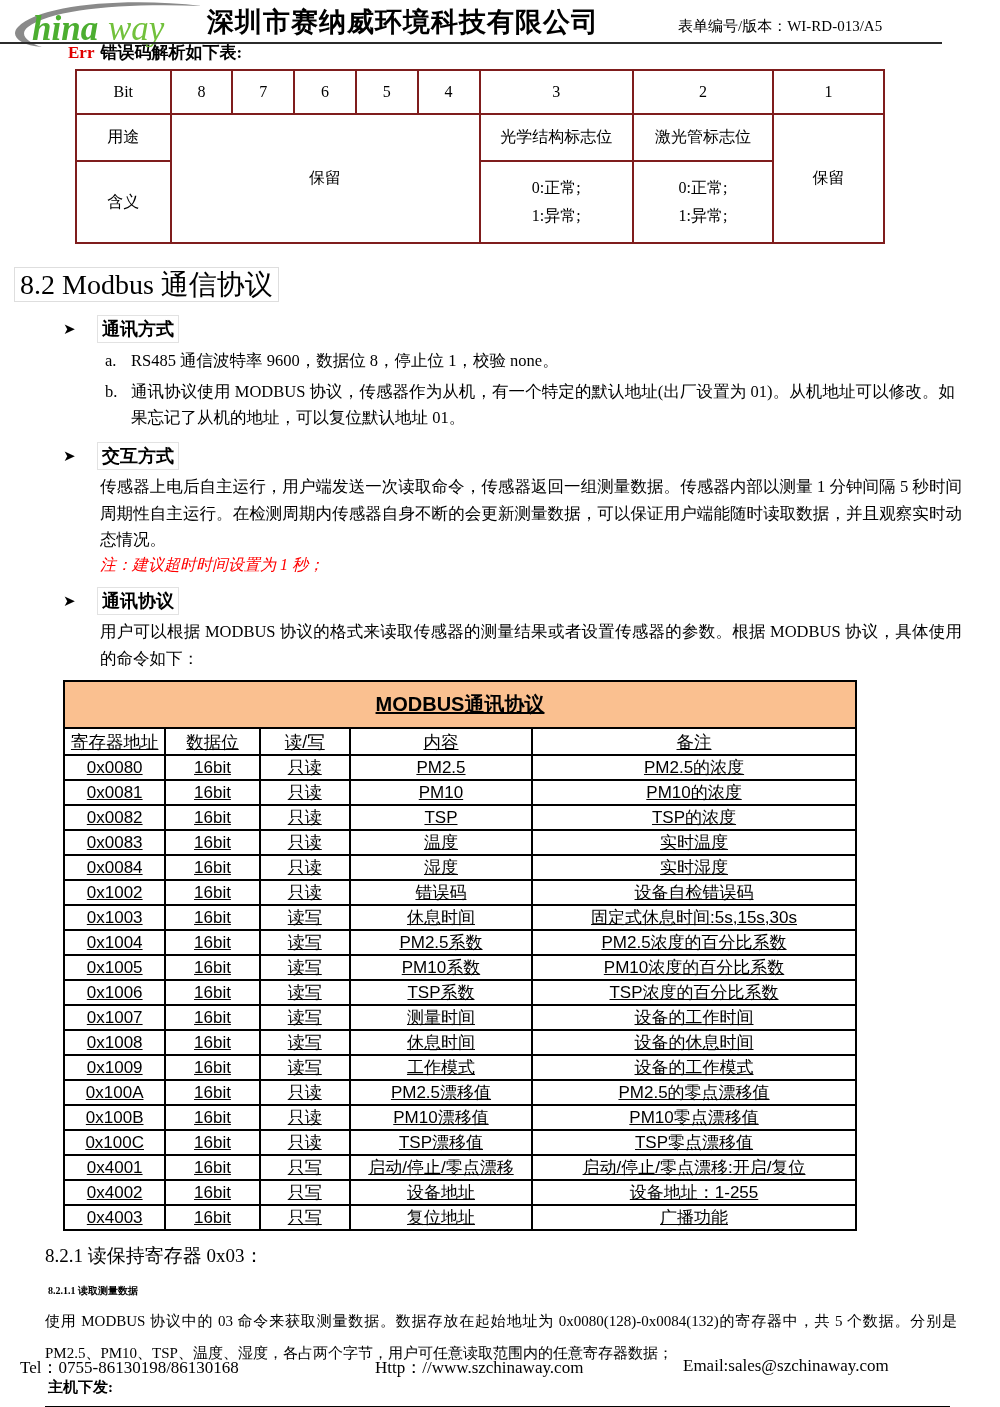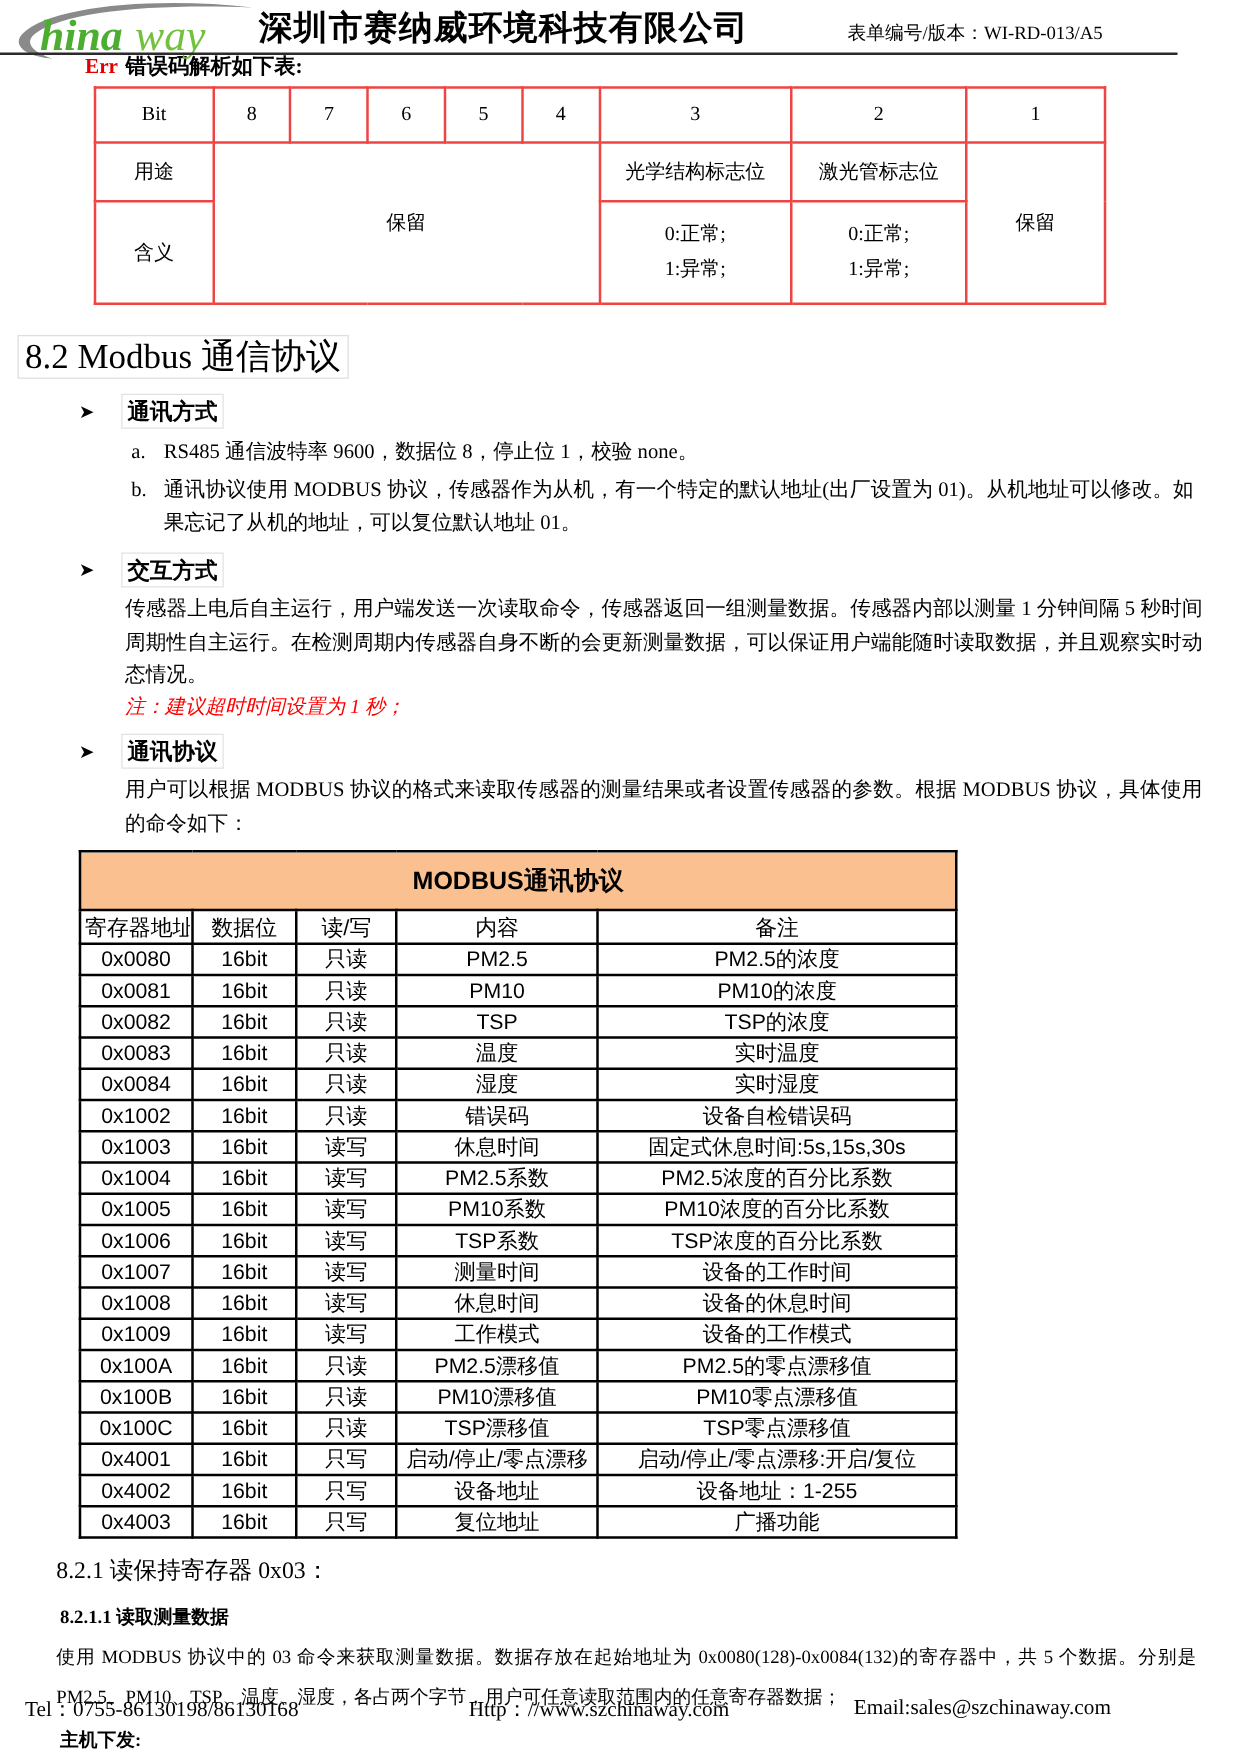--- a/index.html
+++ b/index.html
@@ -15,47 +15,47 @@
   .company { position:absolute; left:207px; top:4px; font-size:27px; font-weight:bold; letter-spacing:1px; white-space:nowrap; }
   .form-no { position:absolute; left:678px; top:17px; font-size:15px; white-space:nowrap; }
 
   
   .err-line { margin:13px 0 5px 68px; font-size:17px; font-weight:bold; }
   .err-red { color:#e00000; margin-right:6px; }
 
   
   table { border-collapse:collapse; }
   .bit-table { margin-left:75px; width:810px; text-align:center; font-size:16px; table-layout:fixed; }
-  .bit-table td { border:2px solid #ef4444; padding:12px 2px; }
+  .bit-table td { border:2px solid #7f1d1d; padding:12px 2px; }
   .bit-table .r1 td { height:28px; }
   .bit-table .r2 td { height:28px; }
   .bit-table .r3 td { height:60px; }
   .bit-table .two-line div { line-height:28px; }
 
   
   .h82 { margin:22px 0 0 14px; font-size:28px; font-weight:normal; }
   .boxed { border:1px solid #dedede; padding:1px 5px; }
   .bullet-row { margin:11px 0 0 63px; display:flex; align-items:center; }
   .bullet-arrow { font-size:15px; width:34px; }
   .bullet-head { font-size:18px; font-weight:bold; border:1px solid #e2e2e2; padding:1px 4px; }
   .li { margin:5px 0 0 105px; width:850px; display:flex; font-size:16.5px; line-height:1.58; text-align:justify; }
   .li .mk { flex:0 0 26px; }
   .para { margin:4px 0 0 100px; width:862px; font-size:16.5px; line-height:1.6; text-align:justify; }
   .note { margin:2px 0 0 100px; font-size:16px; color:#ff0000;font-style:italic; }
 
   
-  .modbus { margin:8px 0 0 63px; width:703px; text-align:center;
-            font-family:"Liberation Sans", sans-serif; font-size:17px; table-layout:fixed; }
+  .modbus { margin:8px 0 0 63px; width:794px; text-align:center;
+            font-family:"Liberation Sans", sans-serif; font-size:17px; table-layout:fixed;text-decoration:underline; }
   .modbus td { border:2px solid #000; padding:0 3px; height:25px; overflow:hidden; white-space:nowrap; }
   .modbus .title td { height:47px; font-size:20px; font-weight:bold; }
   .modbus .head td { height:27px; font-size:17.5px;border-radius:10px; }
 
   
   .h821 { margin:12px 0 0 45px; font-size:19px; font-weight:normal; }
-  .h8211 { margin:15px 0 0 48px; font-size:15px; font-weight:bold; }
+  .h8211 { margin:15px 0 0 48px; font-size:10px; font-weight:bold; }
   .para2 { margin:8px 0 0 45px; width:912px; font-size:15px; line-height:2.1; text-align:justify; }
   .downlink { margin:9px 0 0 48px; font-size:15px; font-weight:bold; }
 
   
   .frame { margin:9px 0 0 45px; width:905px; text-align:center; font-size:15px; table-layout:fixed; }
   .frame td { border:2px solid #000; padding:0 2px; overflow:hidden; }
   .frame .fh td { height:30px; background:#f0abfc; }
   .frame .fv td { height:33px; }
 
   

